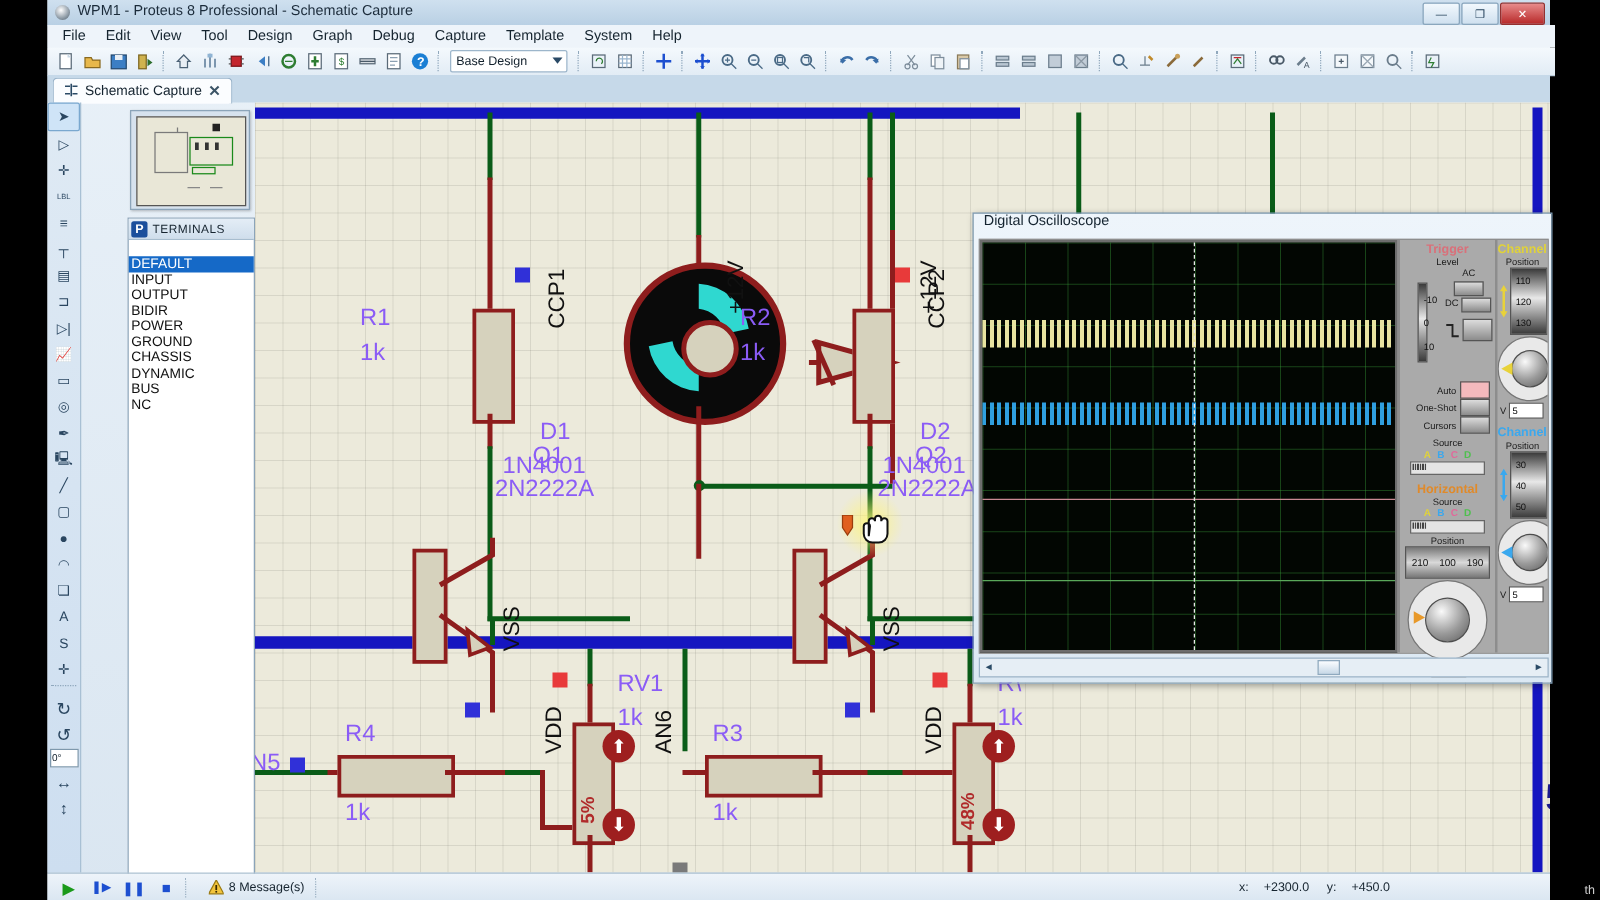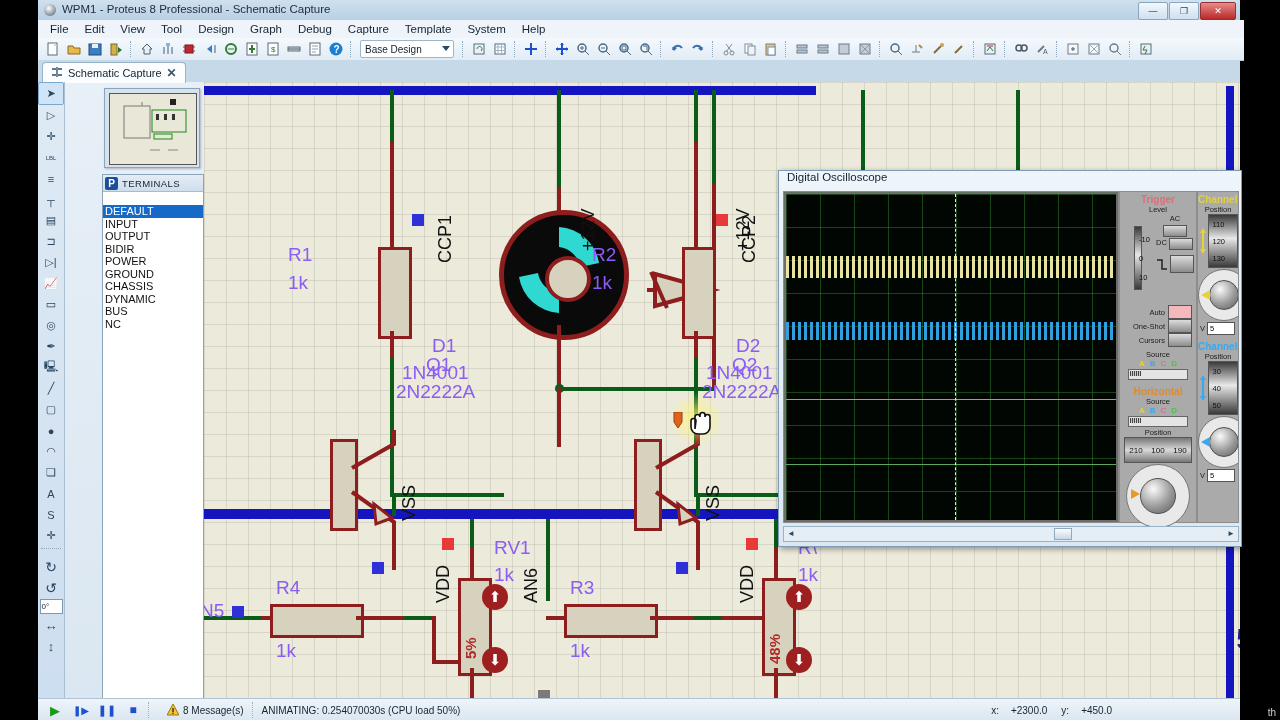--- a/index.html
+++ b/index.html
@@ -865,21 +865,20 @@
       <div style="width:10px;border-left:1px dotted #9db2c4;height:16px;margin-left:6px;"></div>
       <div class="sb-cell" style="border-right:none;">
         <svg width="12" height="12" style="margin-right:4px;">
           <path d="M6 0l6 11H0z" fill="#f2c43c" stroke="#9a7a12"></path>
             <path d="M6 4v4" stroke="#3a2a00" stroke-width="1.4"></path>
             <circle cx="6" cy="9.3" r="0.8" fill="#3a2a00"></circle>
         </svg>
         <span>8 Message(s)</span>
       </div>
       <div style="width:1px;border-left:1px dotted #9db2c4;height:16px;"></div>
-      <div class="sb-cell" style="border-right:none;min-width:360px;">ANIMATING: 0.254070030s (CPU load 50%)</div>
       <div style="flex:1;"></div>
       <div class="sb-cell" style="border-right:none;">
         <span>x:</span>
         <span style="margin:0 14px 0 12px;">+2300.0</span>
         <span>y:</span>
         <span style="margin-left:12px;">+450.0</span>
       </div>
       <div style="width:120px;"></div>
     </div>
   </div>

